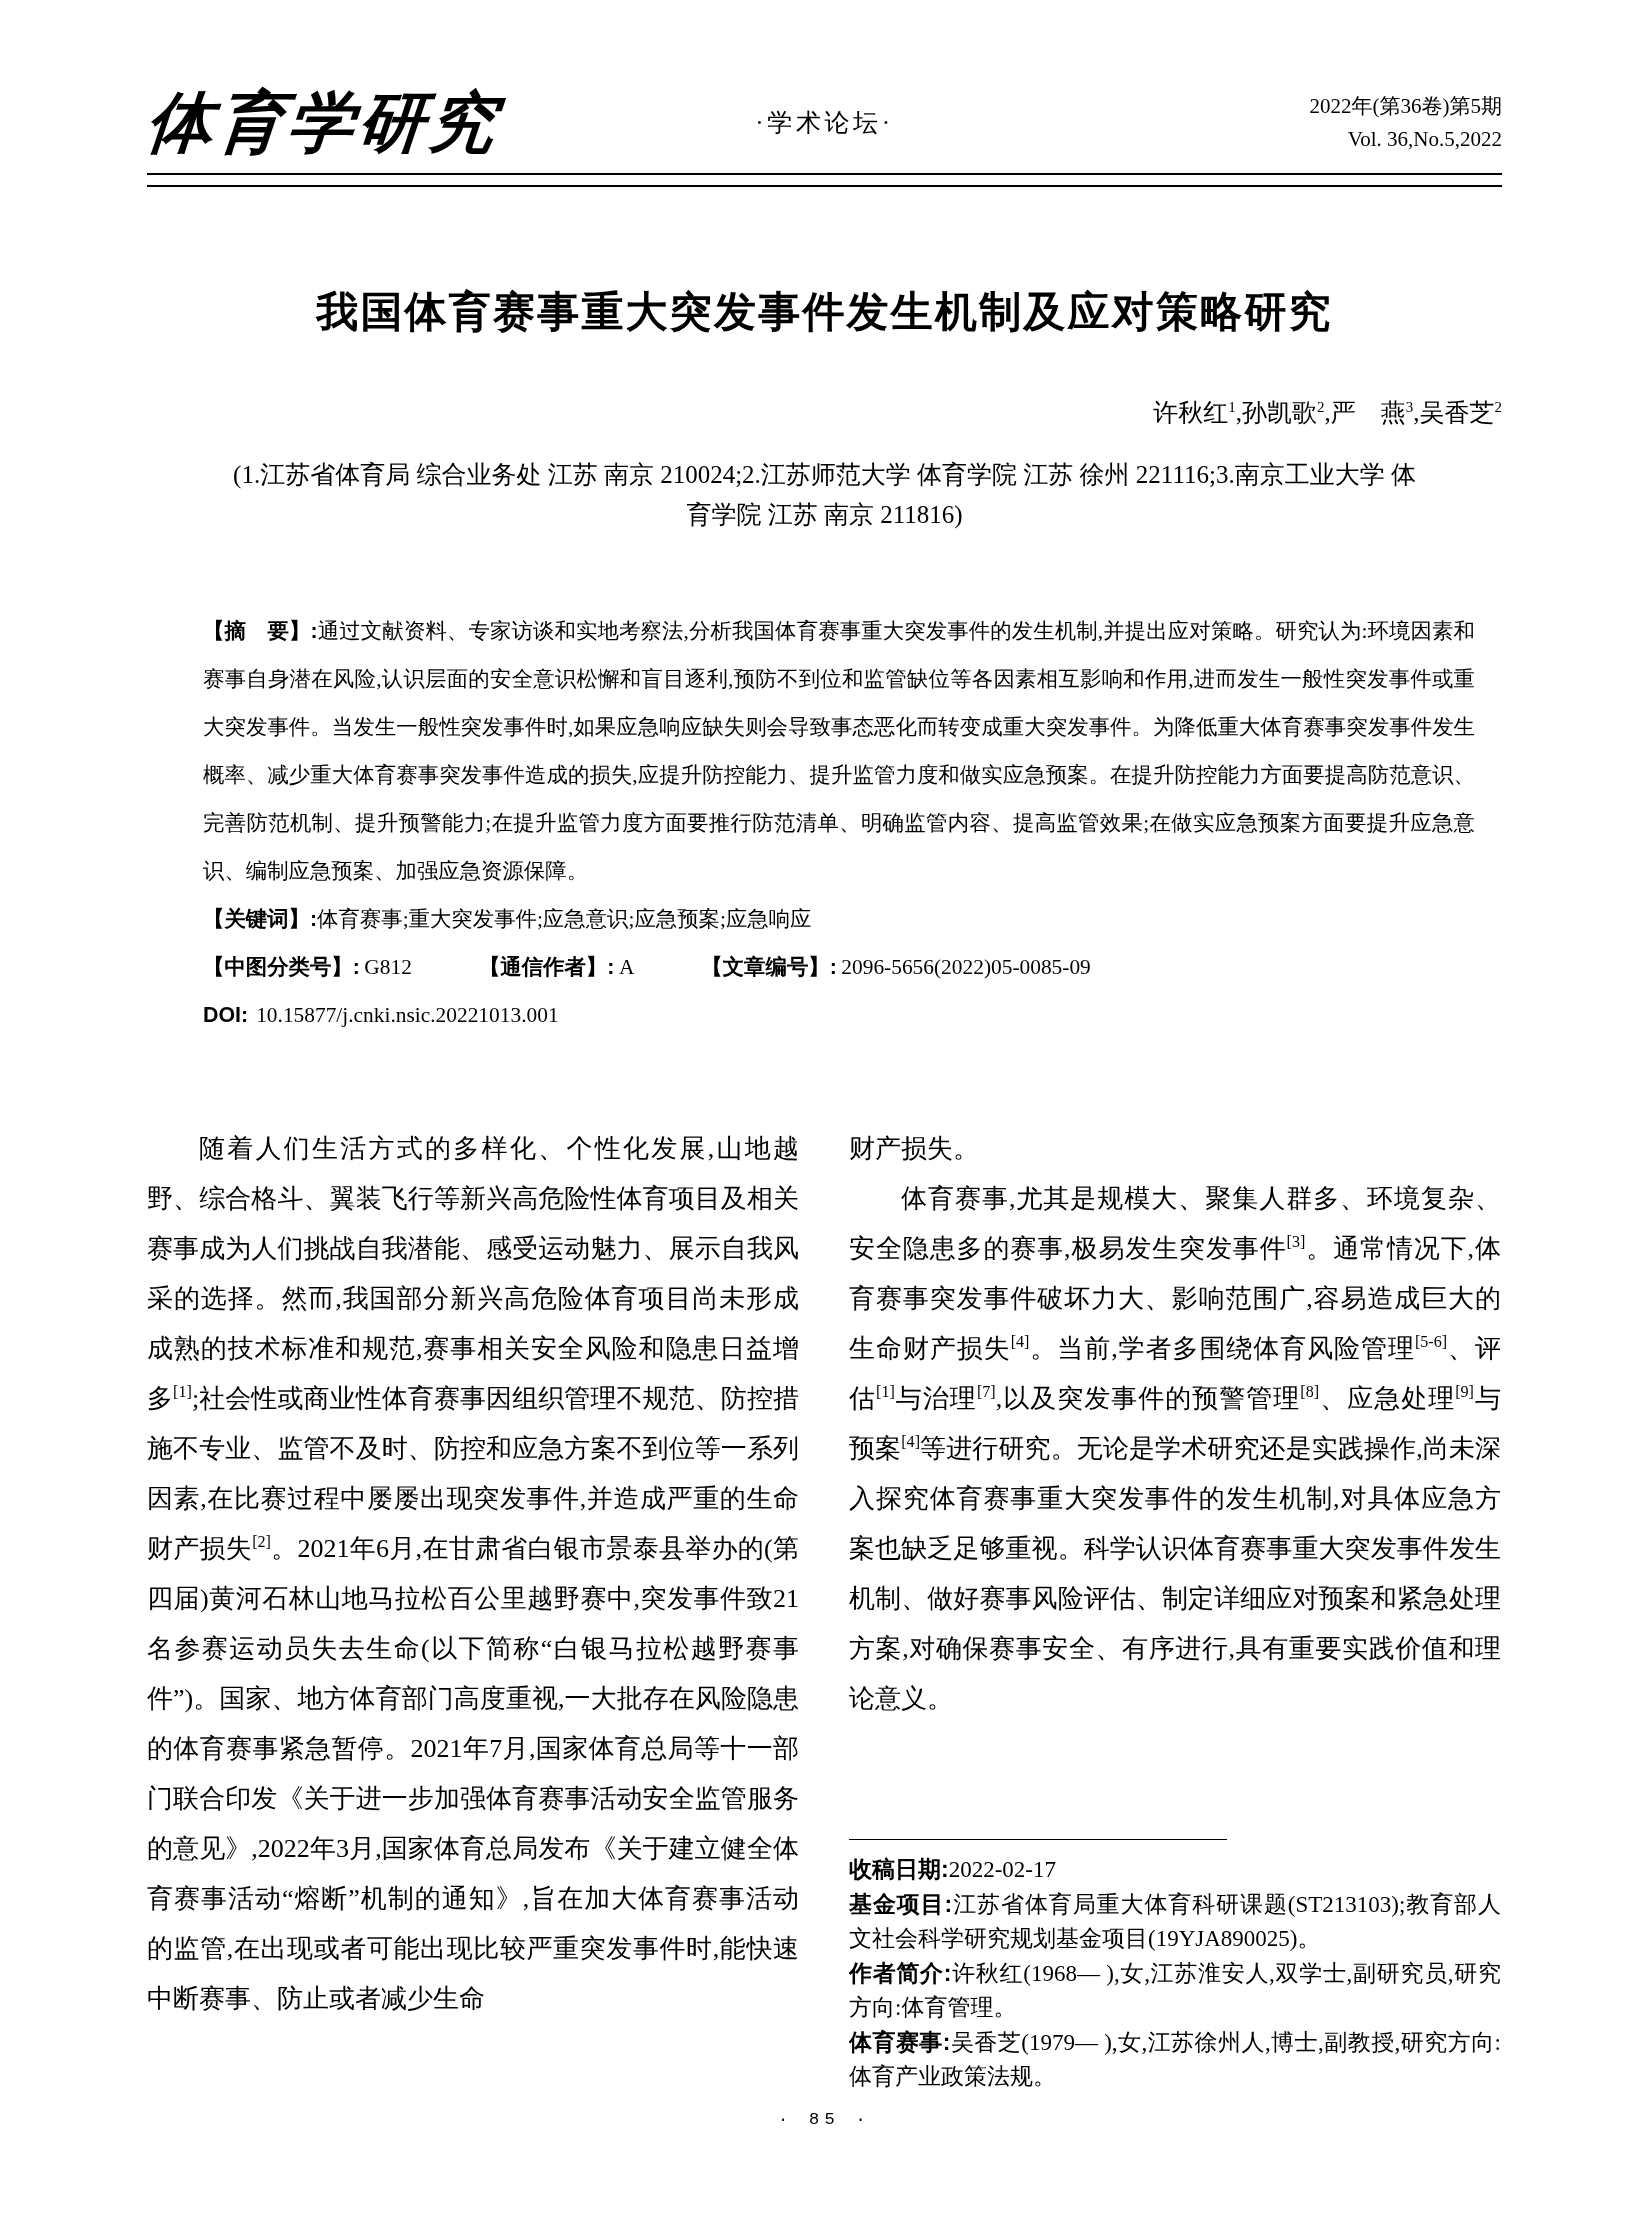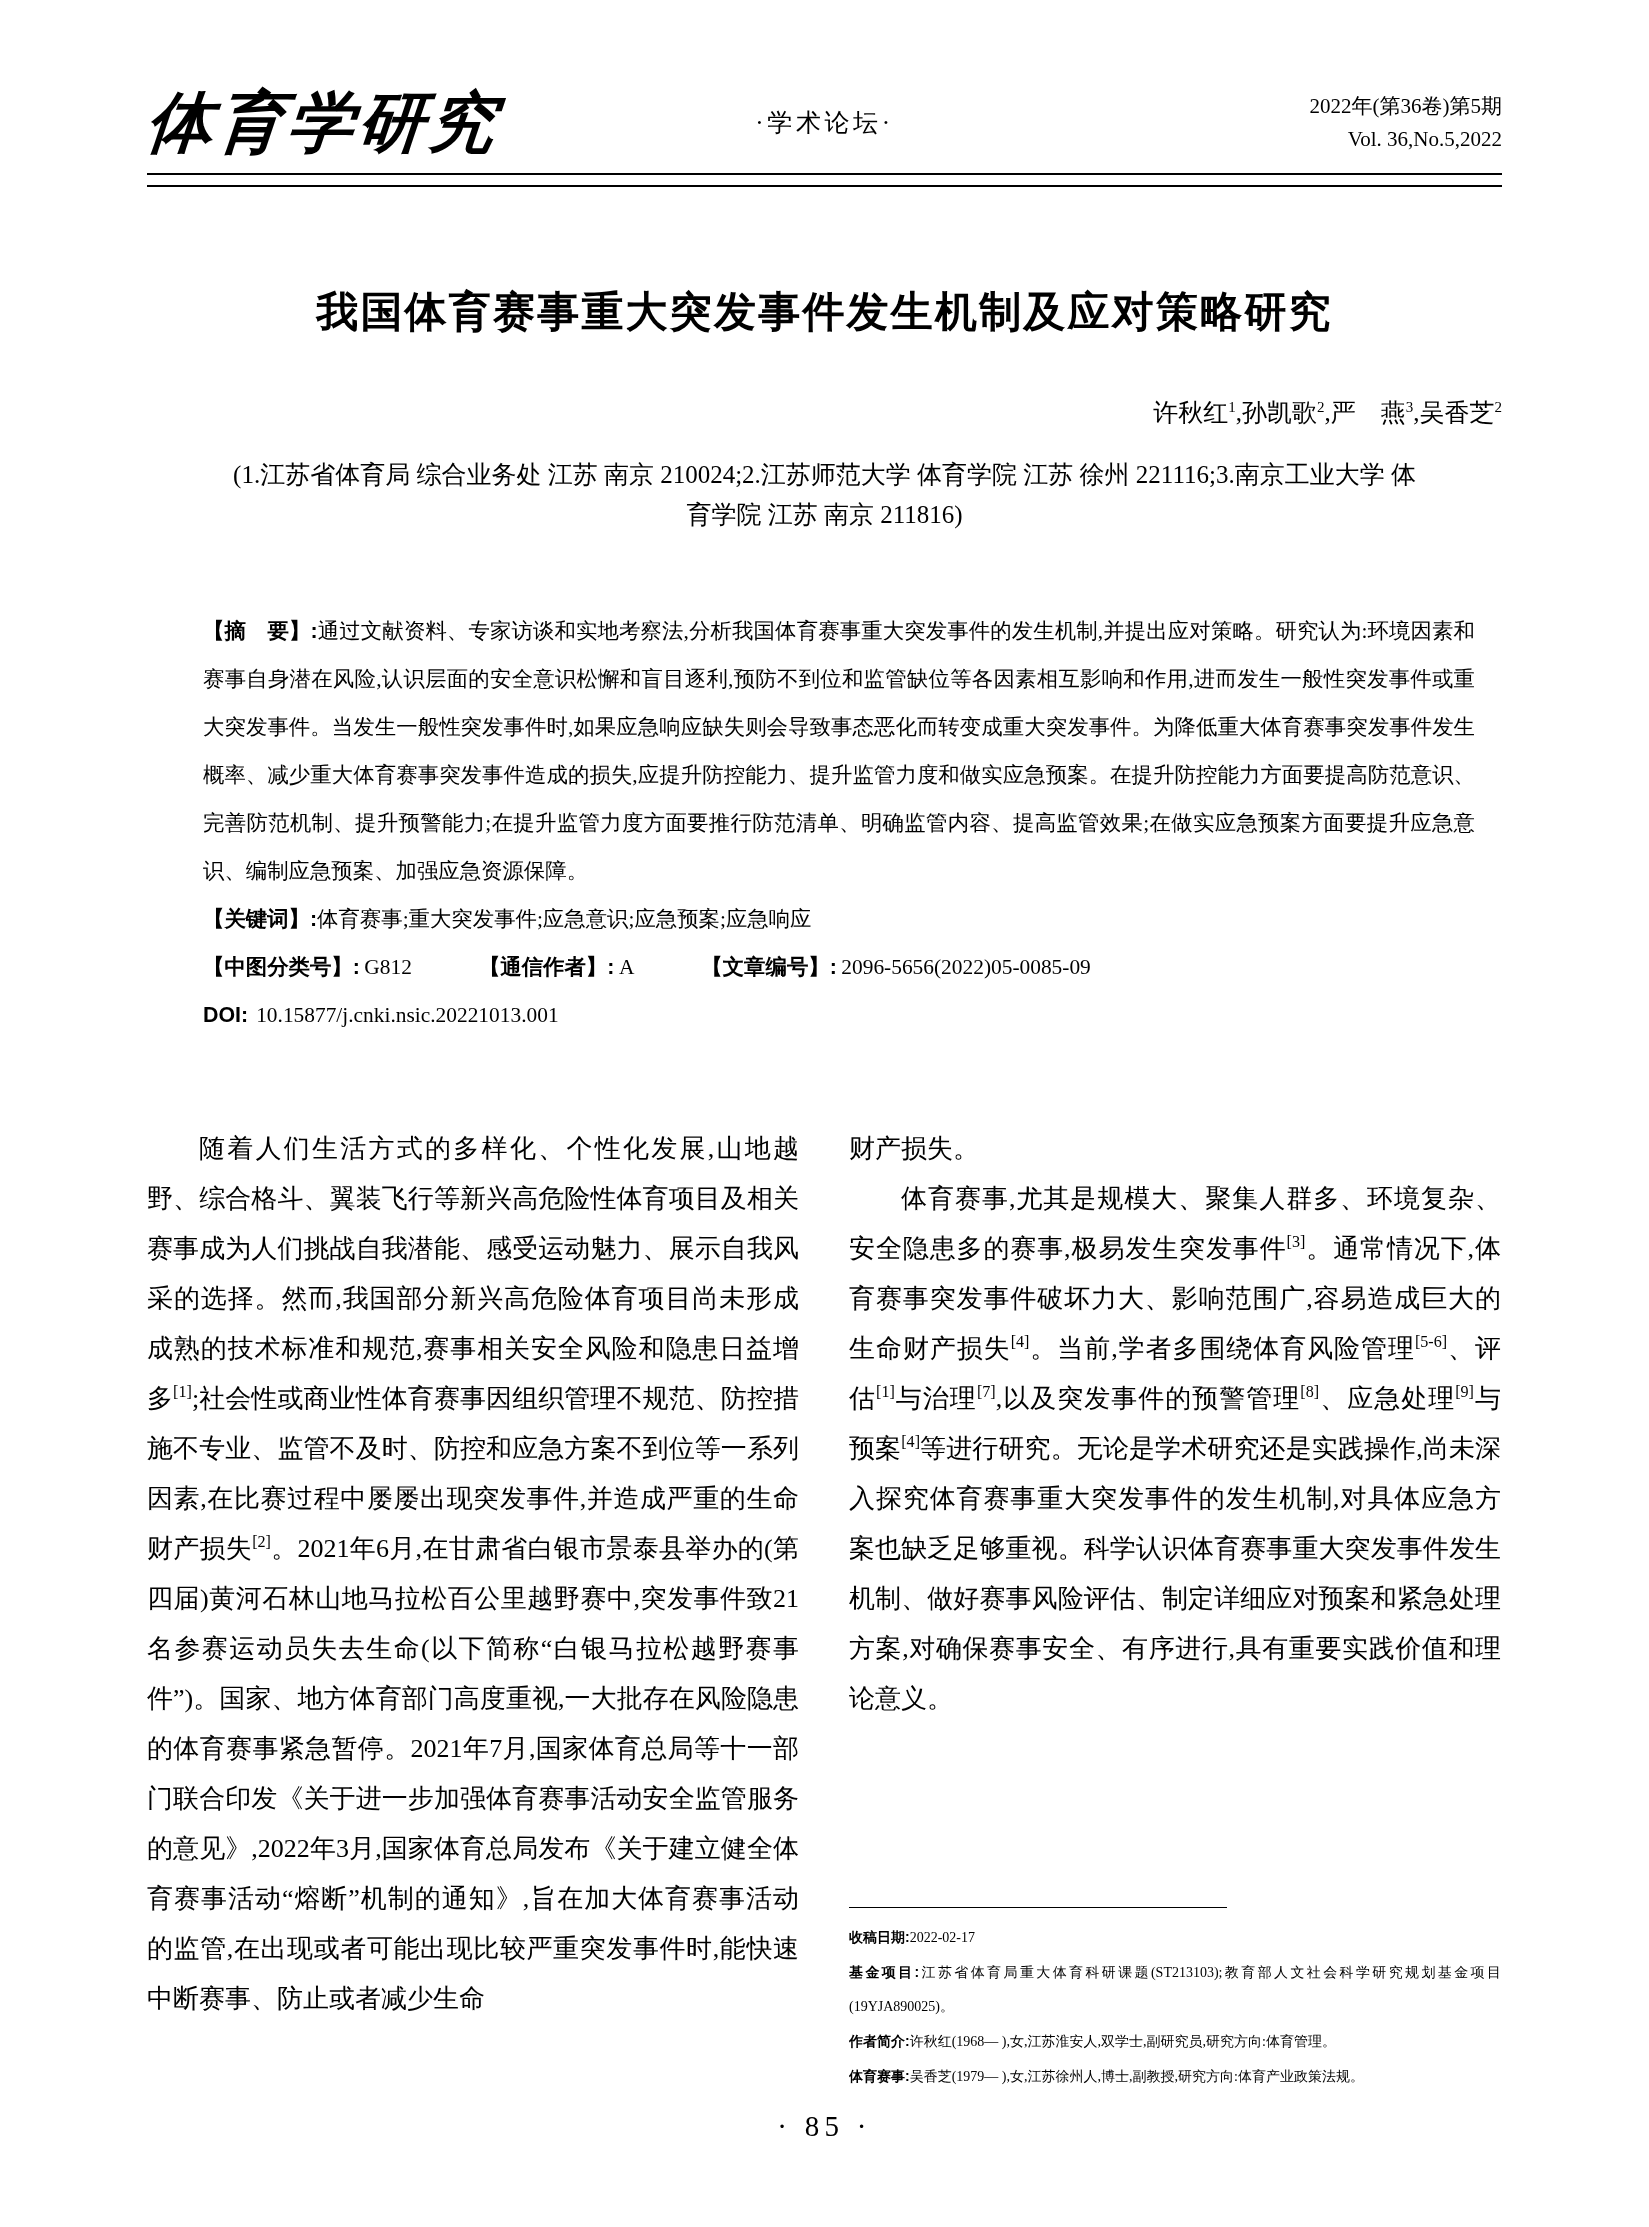--- a/index.html
+++ b/index.html
@@ -44,25 +44,25 @@
   sup{font-size:62%;line-height:0;}
   
   .cols{margin-top:85px;display:flex;gap:50px;}
   .col{width:652px;height:970px;font-size:26px;line-height:50px;text-align:justify;overflow:hidden;}
   .col p{margin:0;}
   .col p.indent{text-indent:2em;}
   .col-right{display:flex;flex-direction:column;}
   
   .fn-block{margin-top:auto;}
   .fn-divider{border-top:1.8px solid #000;width:58%;margin-bottom:11.6px;}
-  .fn-items{font-size:14px;line-height:34px;text-align:justify;}
+  .fn-items{font-size:23px;line-height:34px;text-align:justify;}
   .fn-items p{margin:0;}
   .fn-label{font-weight:bold;font-family:"Liberation Sans","DejaVu Sans",sans-serif;}
   
-  .pagenum{margin-top:16px;text-align:center;font-size:29px;letter-spacing:5.3px;}
+  .pagenum{margin-top:16px;text-align:center;font-size:17px;letter-spacing:5.3px;font-family:Liberation Mono, monospace;}
 </style>
 </head>
 <body>
 
 <div class="page">
 
   <header class="hdr">
     <div class="logo">体育学研究</div>
     <div class="forum">·学术论坛·</div>
     <div class="issue">

